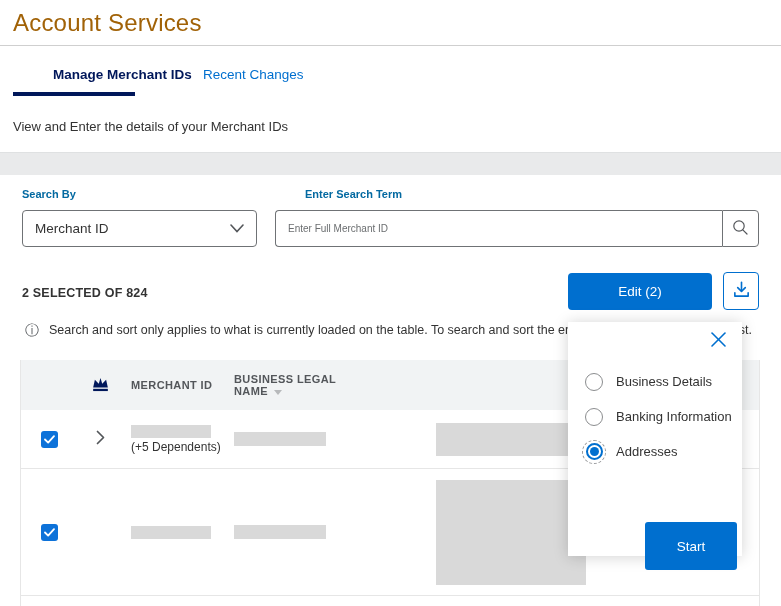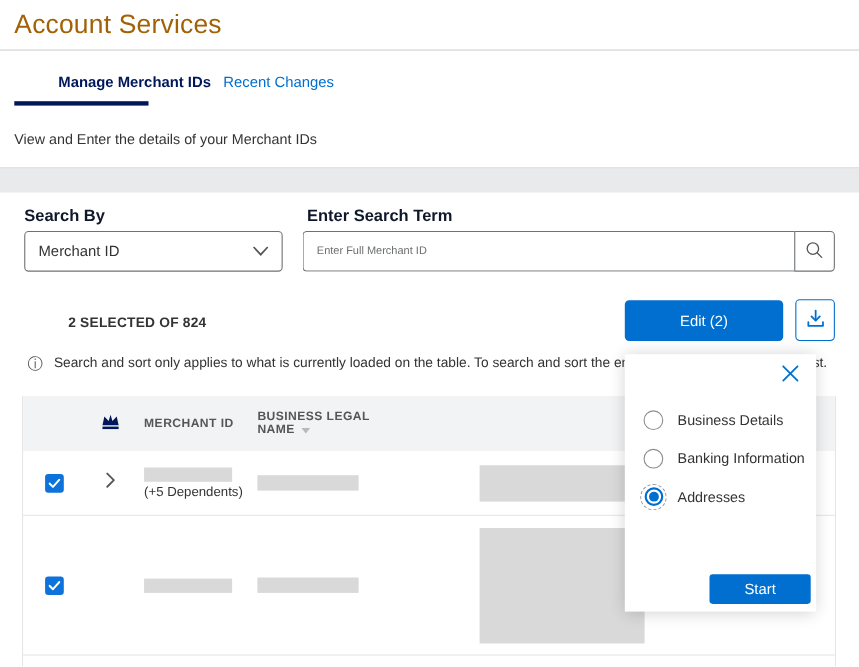--- a/index.html
+++ b/index.html
@@ -26,23 +26,23 @@
   .tab-inactive { left: 163px; color: #006fcf; font-weight: 400; }
   .tab-underline {
     position: absolute; top: 92px; left: 13px; width: 122px; height: 4px; background: #00175a;
   }
   .subtitle {
     position: absolute; top: 119px; left: 13px; font-size: 13px; color: #333;
   }
   
   .band { position: absolute; top: 152px; left: 0; width: 781px; height: 23px; background: #e9eaeb; border-top: 1px solid #dfe1e2; }
   
-  .field-label { position: absolute; top: 188px; font-size: 15px; font-weight: 700; color: #0f172a; }
+  .field-label { position: absolute; top: 188px; font-size: 11px; font-weight: 700; color: #0369a1; }
   .lbl-searchby { left: 22px; }
-  .lbl-term { left: 267px; padding-left: 12px; }
+  .lbl-term { left: 293px; padding-left: 12px; }
   .select-box {
     position: absolute; top: 210px; left: 22px; width: 235px; height: 37px;
     border: 1px solid #6f7275; border-radius: 4px; background: #fff;
     display: flex; align-items: center; justify-content: space-between;
     padding: 0 12px; font-size: 13.5px; color: #333; cursor: pointer;
   }
   .search-group {
     position: absolute; top: 210px; left: 275px; width: 484px; height: 37px;
     display: flex;
   }
@@ -55,21 +55,21 @@
   }
   .search-input::placeholder { color: #6b6e70; opacity: 1; }
   .search-btn {
     width: 37px; height: 100%;
     border: 1px solid #6f7275; border-radius: 0 4px 4px 0;
     background: #fff; display: flex; align-items: center; justify-content: center; cursor: pointer;
   }
   
   .selection-summary {
     position: absolute; top: 286px; left: 22px;
-    font-size: 12.5px; font-weight: 700; color: #333; letter-spacing: .2px; margin-left: 40px;
+    font-size: 12.5px; font-weight: 700; color: #333; letter-spacing: .2px;
   }
   .edit-btn {
     position: absolute; top: 273px; left: 568px; width: 144px; height: 37px;
     background: #006fcf; color: #fff; border: none; border-radius: 4px;
     font-family: "Liberation Sans", sans-serif; font-size: 13.5px; cursor: pointer;
   }
   .download-btn {
     position: absolute; top: 272px; left: 723px; width: 36px; height: 38px;
     background: #fff; border: 1px solid #006fcf; border-radius: 4px;
     display: flex; align-items: center; justify-content: center; cursor: pointer;
@@ -134,21 +134,21 @@
     border: 1px solid #8b8d8f; background: #fff;
   }
   .radio.selected {
     width: 17px; height: 17px; border: 2px solid #006fcf; position: relative;
   }
   .radio.selected::after {
     content: ""; position: absolute; inset: 2px; border-radius: 50%; background: #006fcf;
   }
   .popup-option-label { font-size: 13px; color: #333; }
   .start-btn {
-    position: absolute; top: 200px; left: 77px; width: 92px; height: 27px;
+    position: absolute; top: 200px; left: 77px; width: 92px; height: 48px;
     background: #006fcf; color: #fff; border: none; border-radius: 3px;
     font-family: "Liberation Sans", sans-serif; font-size: 13.5px; cursor: pointer;
   }
 </style>
 </head>
 <body>
 
 <div class="page">
 
   <div class="page-title">Account Services</div>

